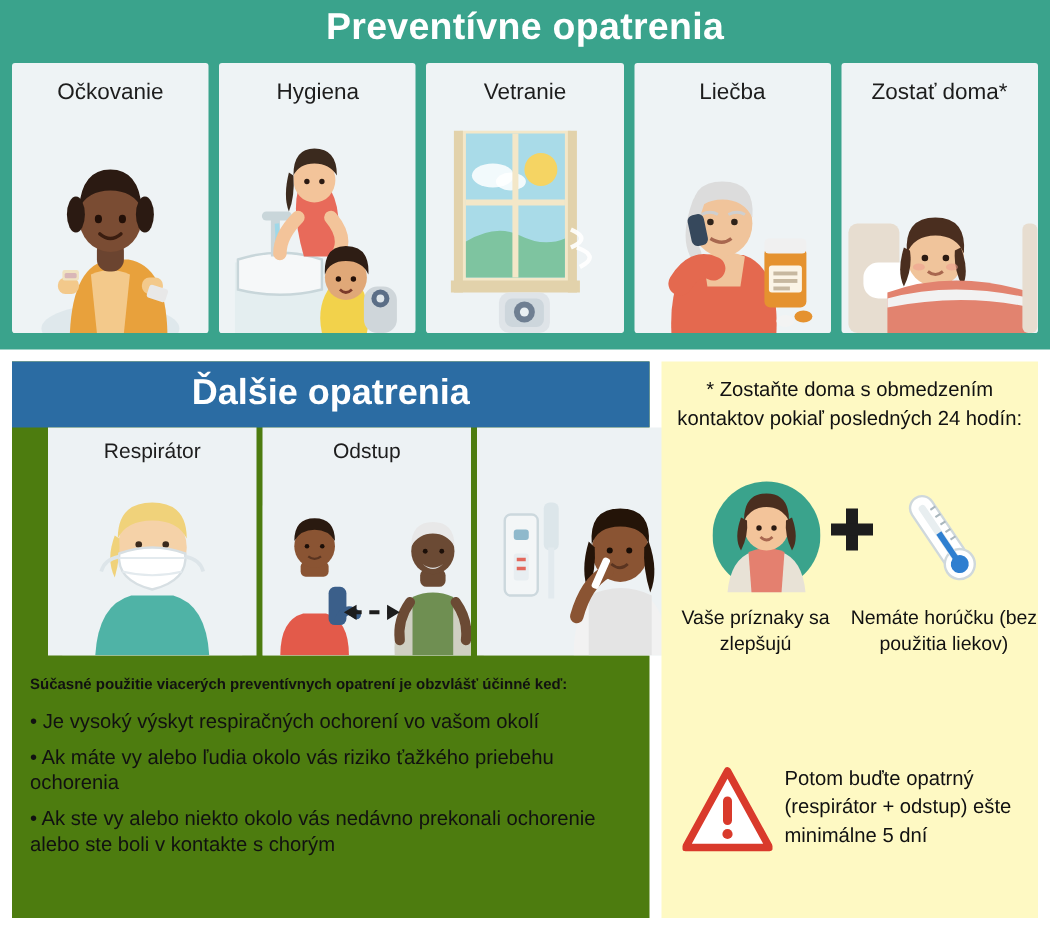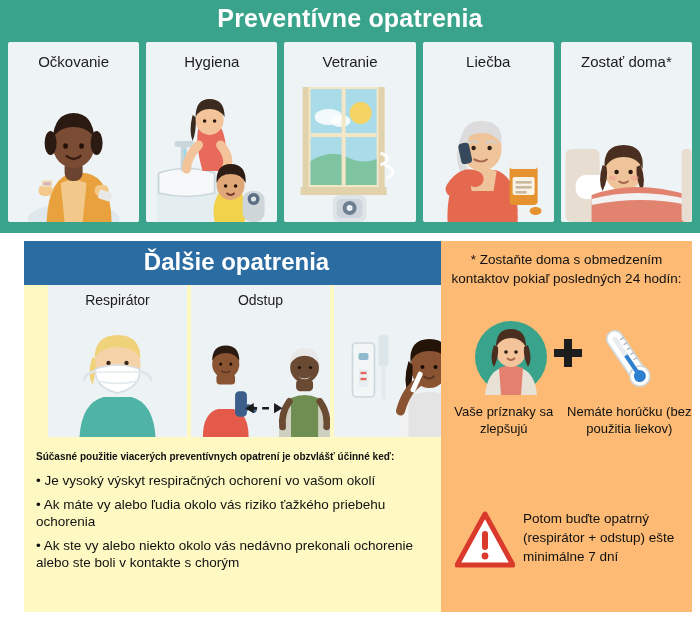--- a/index.html
+++ b/index.html
@@ -67,24 +67,24 @@
 
   
   .lower {
     position: absolute;
     left: 0; top: 241px;
     width: 700px;
     height: 379px;
   }
   .left-panel {
     position: absolute;
-    left: 24px; top: 0;
+    left: 8px; top: 0;
     width: 425px;
     height: 371px;
-    background: #fef9c3;
+    background: #4d7c0f;
   }
   .left-header {
     position: absolute;
     left: 0; top: 0;
     width: 425px;
     height: 44px;
     background: #2b6ca3;
   }
   .left-header-title {
     position: absolute;
@@ -144,21 +144,21 @@
     line-height: 17px;
     margin-bottom: 7px;
   }
 
   
   .right-panel {
     position: absolute;
     left: 441px; top: 0;
     width: 251px;
     height: 371px;
-    background: #fdba74;
+    background: #fef9c3;
   }
   .right-note {
     position: absolute;
     left: 6px; top: 9px;
     width: 239px;
     text-align: center;
     font-size: 13.5px;
     color: #111;
     line-height: 19px;
   }
@@ -477,17 +477,17 @@
       <div class="rcap">Vaše príznaky sa zlepšujú</div>
       <div class="rcap">Nemáte horúčku (bez použitia liekov)</div>
     </div>
 
     <div class="right-footer">
       <svg class="warn-tri" viewBox="0 0 60 58">
         <path d="M30 3 L58 54 L2 54 Z" fill="#ffffff" stroke="#d93a2b" stroke-width="5" stroke-linejoin="round"></path>
         <rect x="27" y="20" width="6" height="19" rx="3" fill="#d93a2b"></rect>
         <circle cx="30" cy="45" r="3.4" fill="#d93a2b"></circle>
       </svg>
-      <div class="right-footer-text">Potom buďte opatrný (respirátor + odstup) ešte minimálne 7 dní</div>
+      <div class="right-footer-text">Potom buďte opatrný (respirátor + odstup) ešte minimálne 5 dní</div>
     </div>
   </div>
 
 </div>
 
 </body></html>

